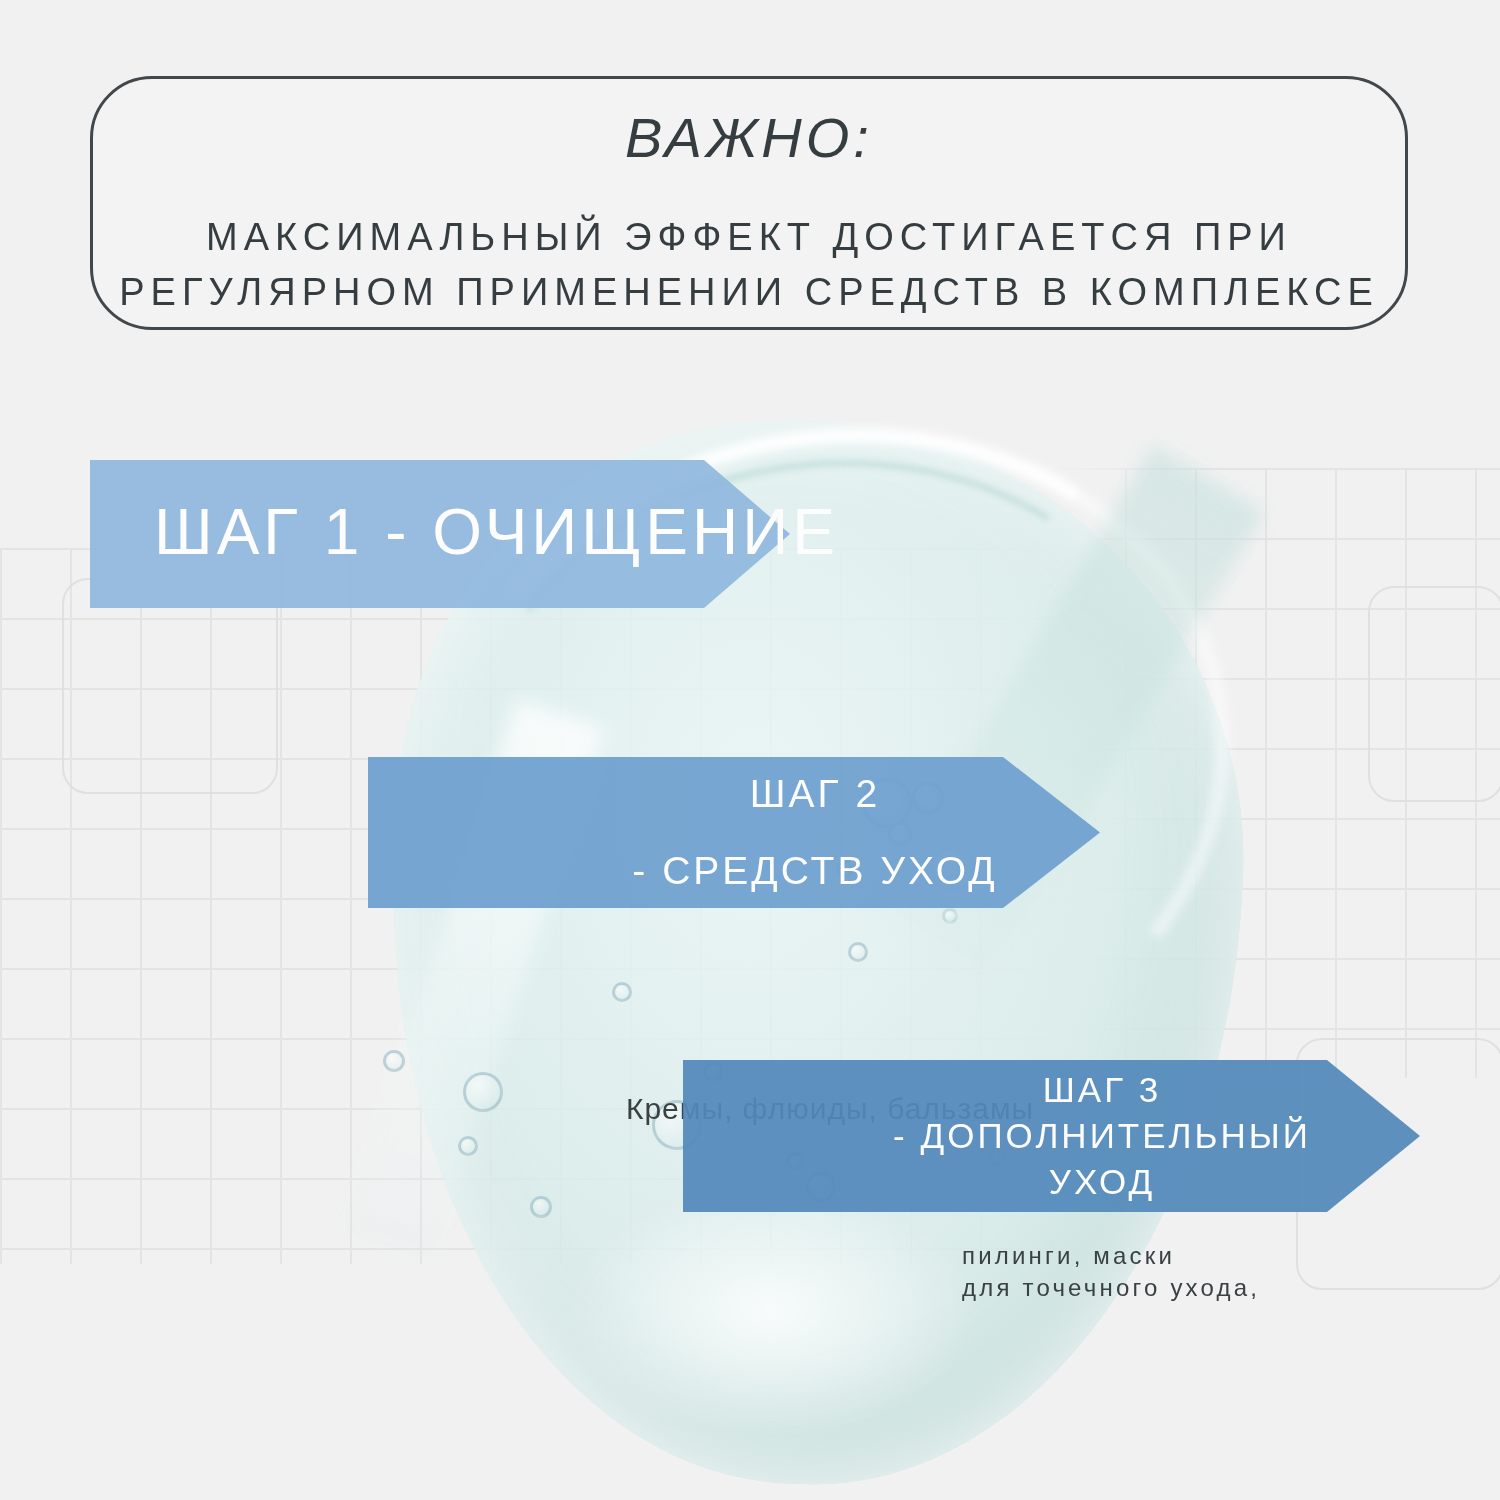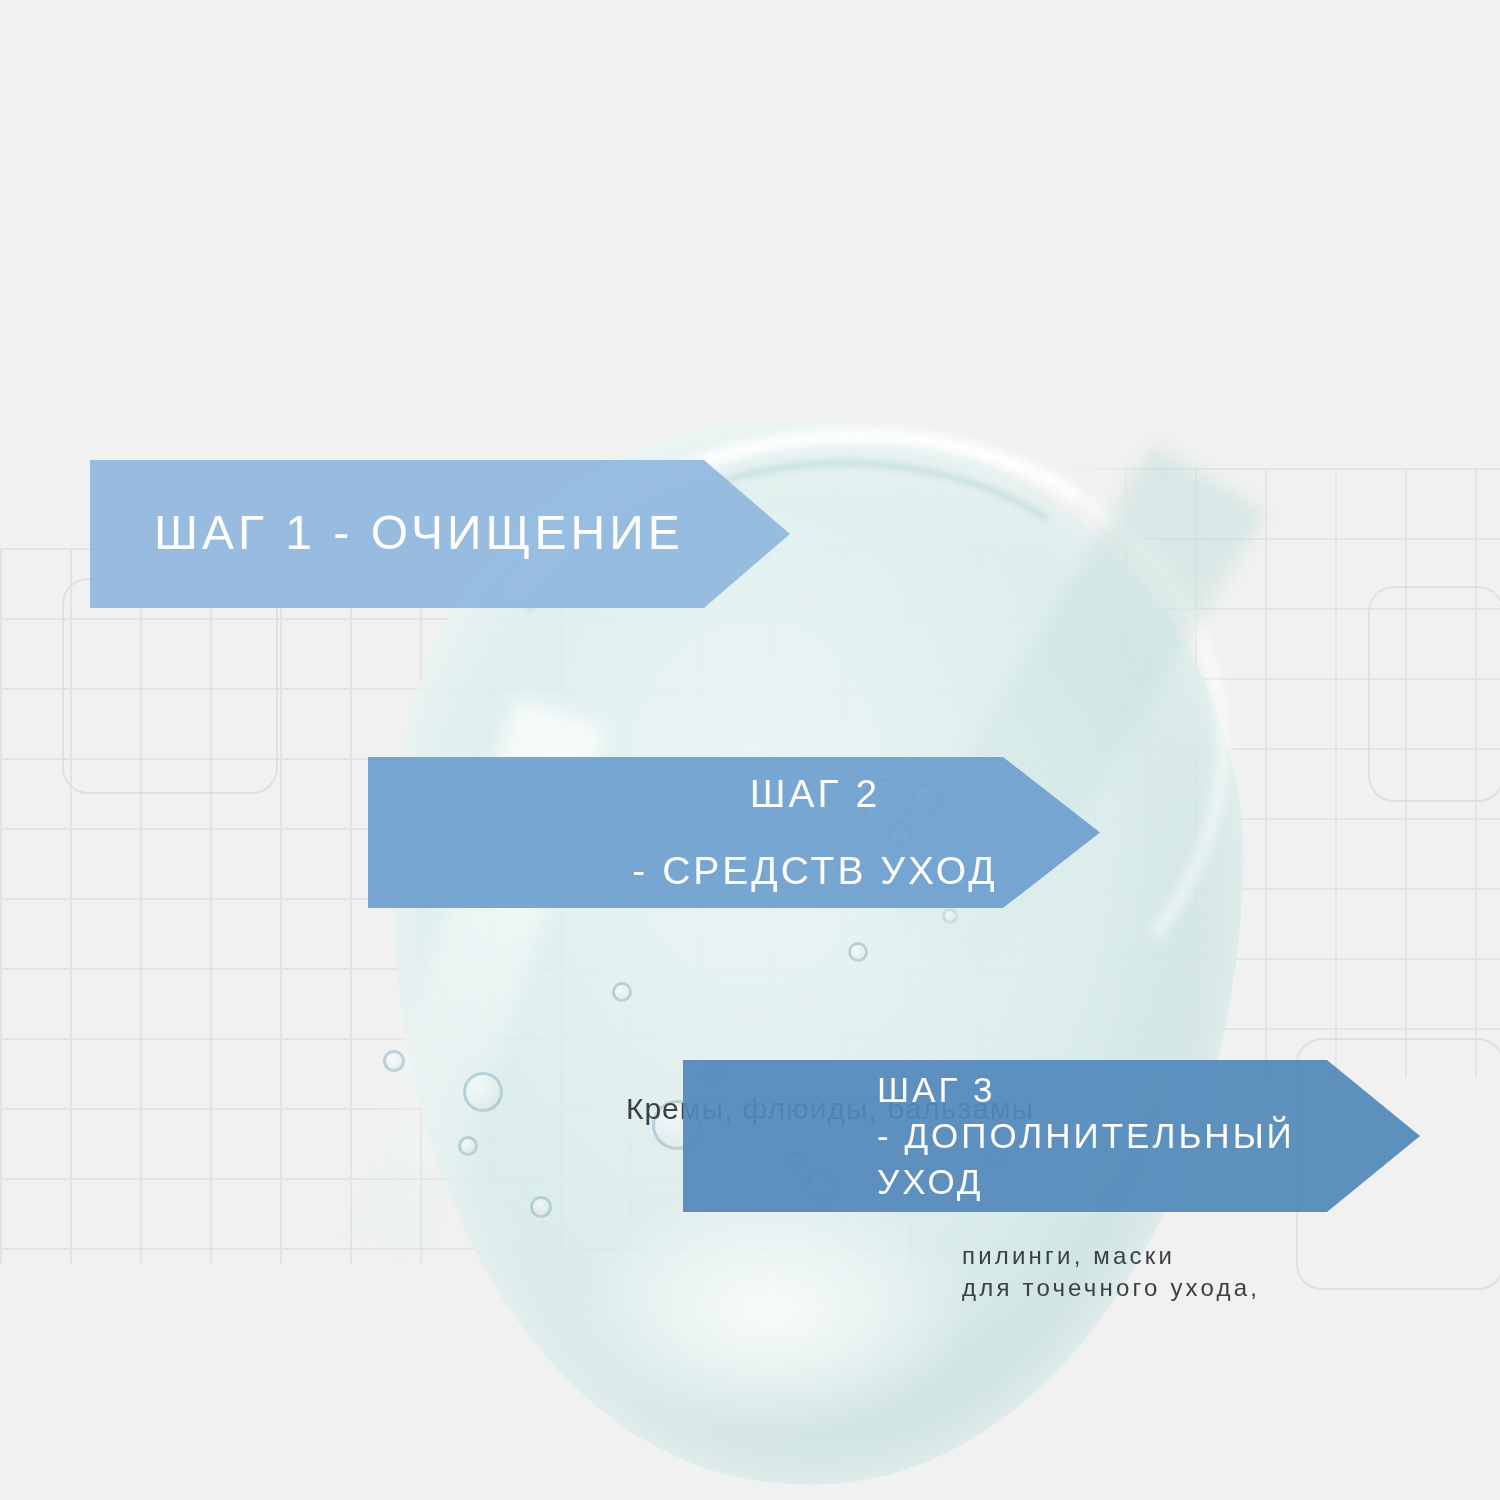--- a/index.html
+++ b/index.html
@@ -77,24 +77,24 @@
   
   .banner{ opacity:.93; }
   .banner1{ left:90px;  top:460px;  width:700px; height:148px; background:#90b8df;
     clip-path:polygon(0 0, calc(100% - 86px) 0, 100% 50%, calc(100% - 86px) 100%, 0 100%);}
   .banner2{ left:368px; top:757px;  width:732px; height:151px; background:#6e9fcf;
     clip-path:polygon(0 0, calc(100% - 97px) 0, 100% 50%, calc(100% - 97px) 100%, 0 100%);}
   .banner3{ left:683px; top:1060px; width:737px; height:152px; background:#5389ba;
     clip-path:polygon(0 0, calc(100% - 93px) 0, 100% 50%, calc(100% - 93px) 100%, 0 100%);}
 
   .banner-text{ color:#fdfdfe; display:flex; flex-direction:column; justify-content:center; }
-  .bt1{ left:154px; top:460px; height:144px; font-size:48px; letter-spacing:4px; }
+  .bt1{ left:154px; top:460px; height:144px; font-size:64px; letter-spacing:4px; }
   .bt2{ left:625px; top:757px; width:380px; height:151px; text-align:center;
         font-size:39px; letter-spacing:3px; line-height:44px;gap:33px; }
-  .bt3{ left:877px; top:1060px; width:450px; height:152px; 
+  .bt3{ left:877px; top:1060px; width:450px; height:152px; text-align:center;
         font-size:35px; letter-spacing:3px; line-height:46px; }
 
   
   .desc{ color:#3a4144; }
   .desc1{ left:166px; top:630px;  font-size:30px; letter-spacing:1px;  line-height:43px; }
   .desc2{ left:560px; top:1092px; width:540px; text-align:center;
           font-size:30px; letter-spacing:1px; }
   .desc3{ left:962px; top:1240px; font-size:24px; letter-spacing:3.2px; line-height:32px; }
 </style>
 </head>
@@ -126,20 +126,25 @@
   <div class="abs bubble" style="left:463px;top:1072px;width:34px;height:34px;"></div>
   <div class="abs bubble" style="left:458px;top:1136px;width:14px;height:14px;"></div>
   <div class="abs bubble" style="left:383px;top:1050px;width:16px;height:16px;"></div>
   <div class="abs bubble" style="left:652px;top:1100px;width:44px;height:44px;"></div>
   <div class="abs bubble" style="left:703px;top:1062px;width:14px;height:14px;"></div>
   <div class="abs bubble" style="left:806px;top:1172px;width:24px;height:24px;"></div>
   <div class="abs bubble" style="left:786px;top:1152px;width:12px;height:12px;"></div>
   <div class="abs bubble" style="left:530px;top:1196px;width:16px;height:16px;"></div>
   <div class="abs bubble faint" style="left:988px;top:1148px;width:12px;height:12px;"></div>
 
+  <div class="abs notice">
+    <div class="notice-title">ВАЖНО:</div>
+    <div class="notice-line">МАКСИМАЛЬНЫЙ ЭФФЕКТ ДОСТИГАЕТСЯ ПРИ</div>
+    <div class="notice-line">РЕГУЛЯРНОМ ПРИМЕНЕНИИ СРЕДСТВ В КОМПЛЕКСЕ</div>
+  </div>
 
   <div class="abs banner banner1" style="background: rgb(144, 184, 223);"></div>
   <div class="abs banner-text bt1">
     <span>ШАГ 1 - ОЧИЩЕНИЕ</span>
   </div>
 
   <div class="abs banner banner2" style="background: rgb(110, 159, 207);"></div>
   <div class="abs banner-text bt2">
     <span>ШАГ 2</span>
     <span>- СРЕДСТВ УХОД</span>

